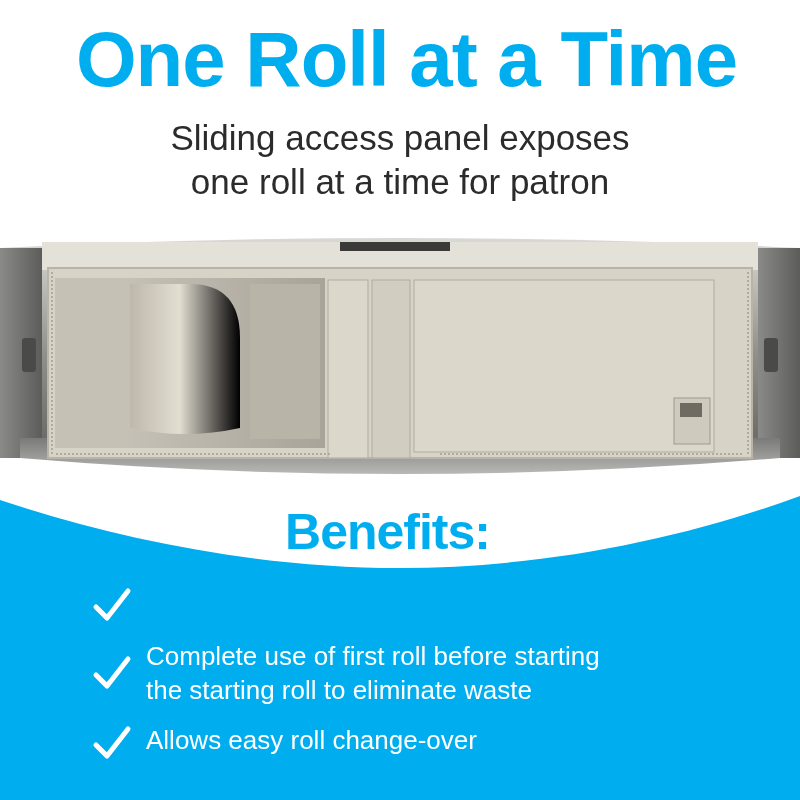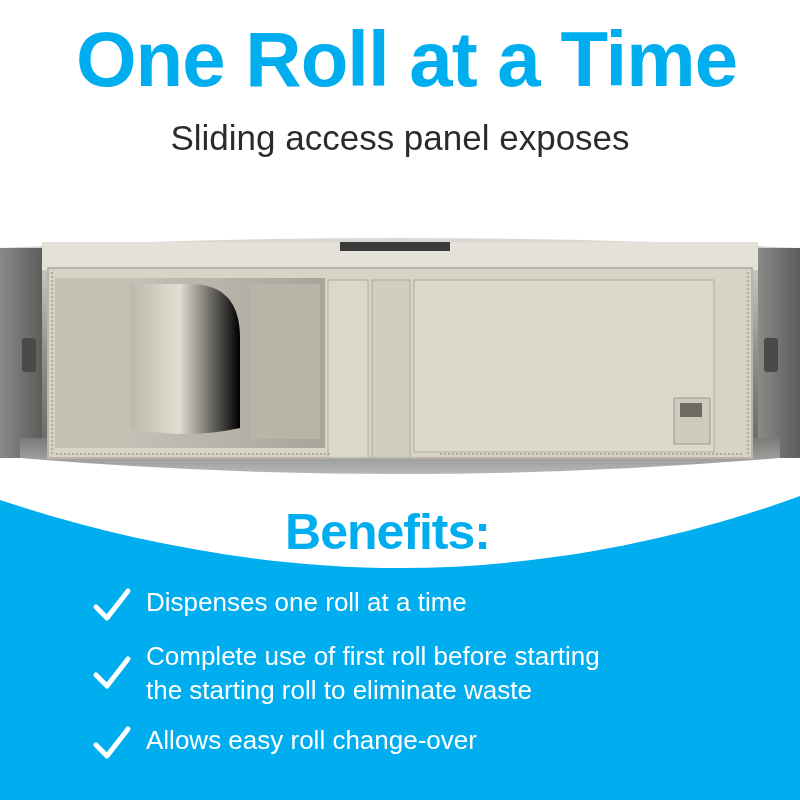--- a/index.html
+++ b/index.html
@@ -30,20 +30,21 @@
     .benefit.two-line .check { margin-top: 16px; }
     .benefit-text { color: #ffffff; font-size: 26px; line-height: 34px; }
   </style>
 </head>
 <body>
 
 <div class="title" style="color:#00AEEF">One Roll at a Time</div>
 
 <div class="subtitle">
   <div>Sliding access panel exposes</div>
+  <div>one roll at a time for patron</div>
 </div>
 
 <svg class="blue-bg" viewBox="0 0 800 340" width="800" height="340">
   <path d="M0,40 C120,80 260,108 400,108 C540,108 680,80 800,36 L800,340 L0,340 Z" fill="#00AEEF"></path>
 </svg>
 
 <svg class="product" viewBox="0 0 800 262" width="800" height="262">
   <defs>
     <linearGradient id="shell" x1="0" y1="0" x2="0" y2="1">
       <stop offset="0" stop-color="#d9d9d6"></stop>
@@ -103,23 +104,20 @@
   <rect x="764" y="110" width="14" height="34" rx="3" fill="#4a4a48"></rect>
 </svg>
 
 <div class="benefits-heading" style="color:#00AEEF">Benefits:</div>
 
 <div class="benefits">
   <div class="benefit">
     <svg class="check" viewBox="0 0 40 36">
       <path d="M4,20 L15,31 L36,4" fill="none" stroke="#ffffff" stroke-width="5" stroke-linecap="round" stroke-linejoin="round"></path>
     </svg>
-    <div class="benefit-text">
-      <div>Dispenses one roll at a time</div>
-    </div>
   </div>
   <div class="benefit two-line">
     <svg class="check" viewBox="0 0 40 36">
       <path d="M4,20 L15,31 L36,4" fill="none" stroke="#ffffff" stroke-width="5" stroke-linecap="round" stroke-linejoin="round"></path>
     </svg>
     <div class="benefit-text">
       <div>Complete use of first roll before starting</div>
       <div>the starting roll to eliminate waste</div>
     </div>
   </div>

